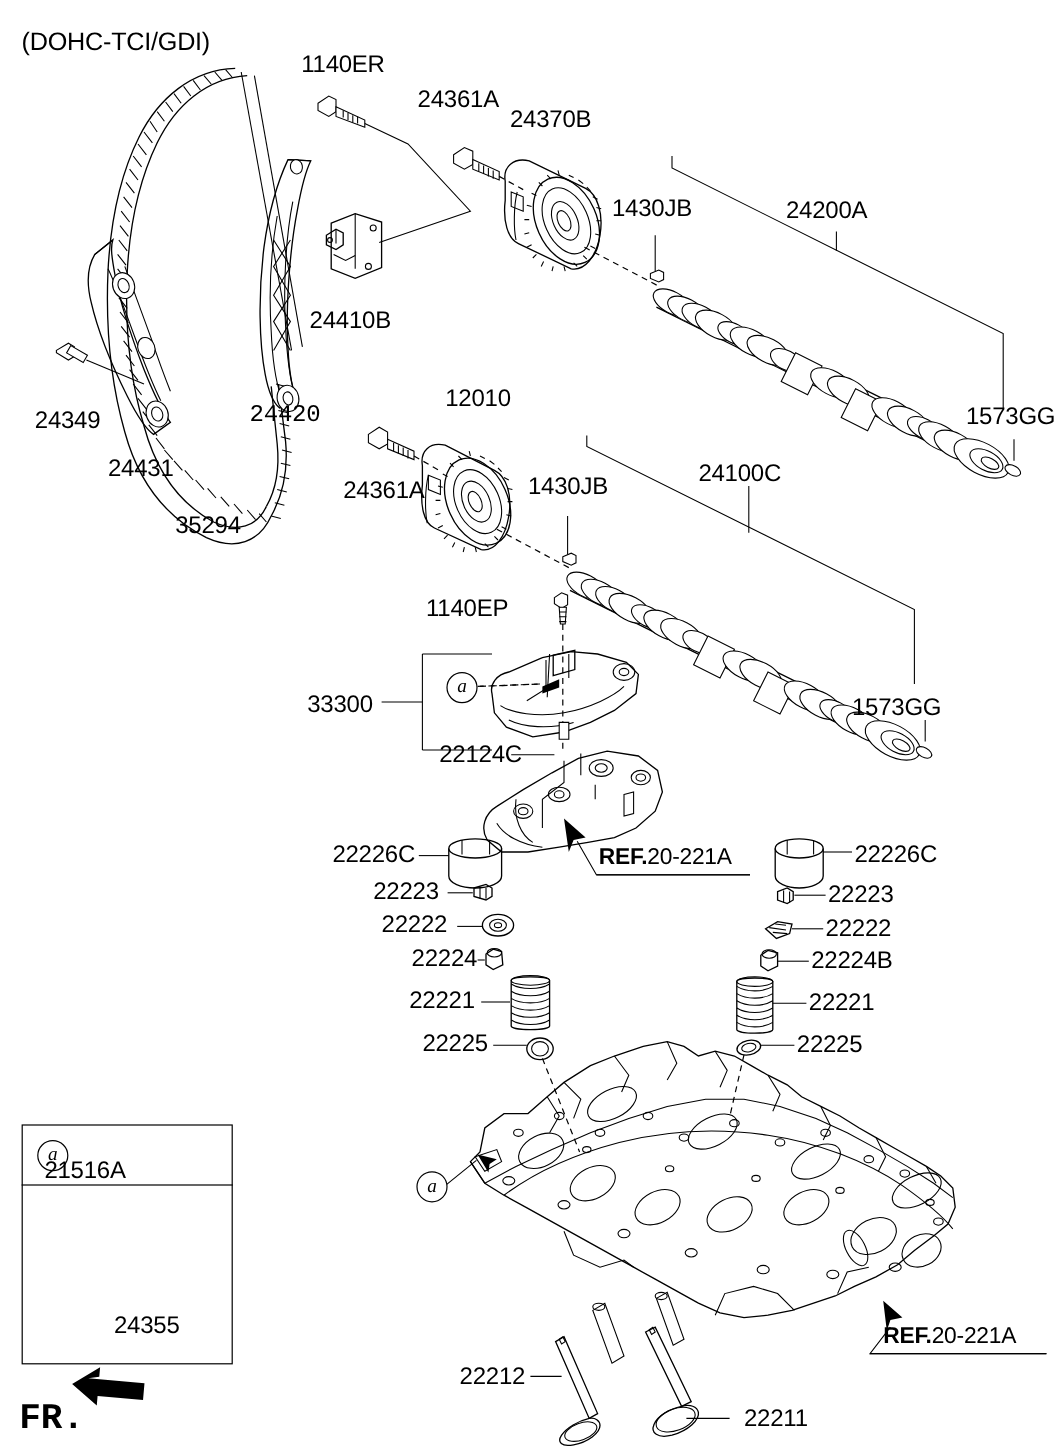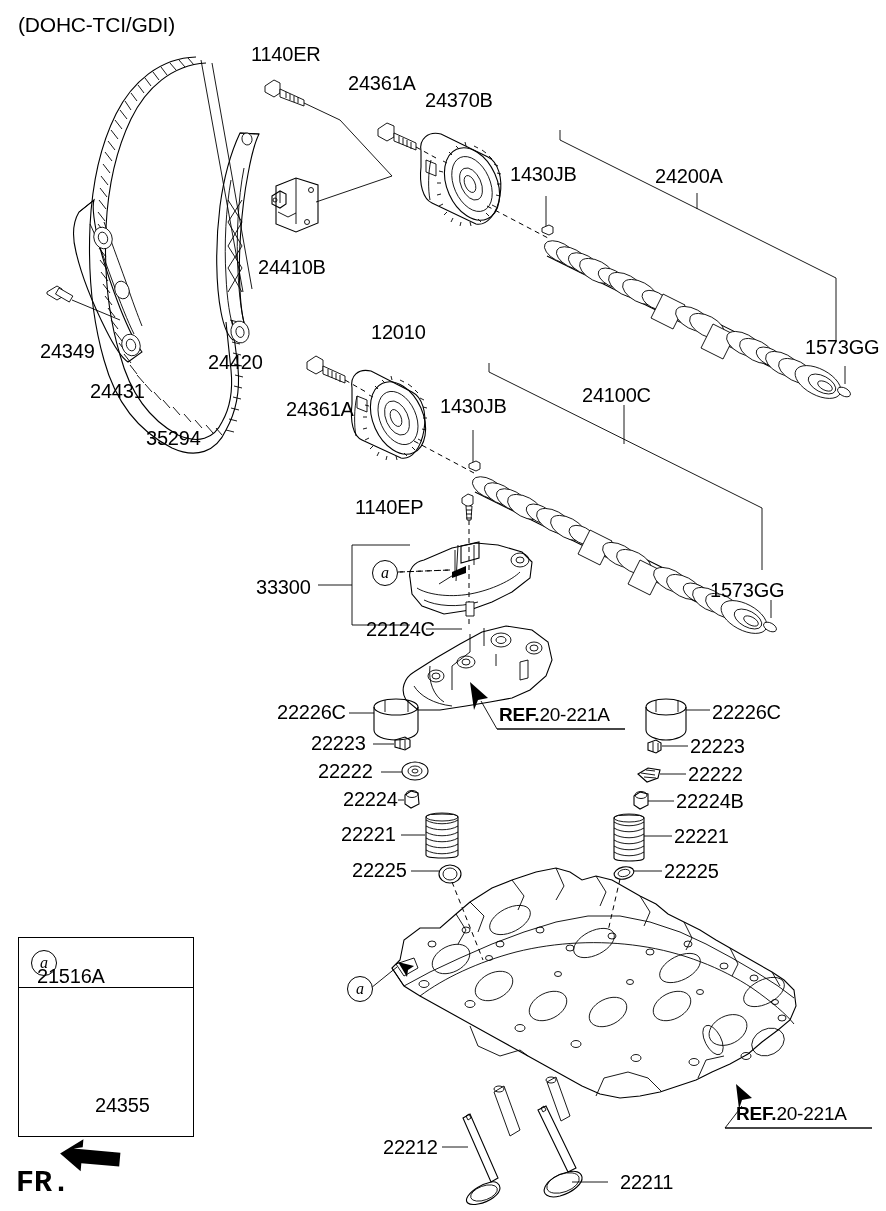--- a/index.html
+++ b/index.html
@@ -17,21 +17,21 @@
   
   .lbl{
     position:absolute;
     font-family:"Liberation Sans", sans-serif;
     font-size:20px;
     color:#000;
     white-space:nowrap;
     letter-spacing:-0.2px;
     line-height:1;
   }
-  .lbl.title{font-size:21px;}
+  .lbl.title{font-size:21px;margin-top:11px;}
   .lbl.ref{font-size:19px;}
   .lbl.ref b{font-weight:bold;text-align:center;}
   .lbl.fr{font-size:30px;font-weight:bold;letter-spacing:0px;font-family:Liberation Mono, monospace;}
   .circ{
     position:absolute;
     width:26px;height:26px;
     border:1.6px solid #000;
     border-radius:50%;
     font-size:16px;
     font-family:"Liberation Serif", serif;
@@ -566,22 +566,22 @@
 
   <div class="lbl title" style="left:18px;top:14px;">(DOHC-TCI/GDI)</div>
 
   <div class="lbl" style="left:251px;top:44px;">1140ER</div>
   <div class="lbl" style="left:348px;top:73px;">24361A</div>
   <div class="lbl" style="left:425px;top:90px;">24370B</div>
   <div class="lbl" style="left:510px;top:164px;">1430JB</div>
   <div class="lbl" style="left:655px;top:166px;">24200A</div>
   <div class="lbl" style="left:805px;top:337px;">1573GG</div>
   <div class="lbl" style="left:258px;top:257px;">24410B</div>
-  <div class="lbl" style="left:208px;top:352px;">24420</div>
-  <div class="lbl" style="left:40px;top:341px;">24349</div>
+  <div class="lbl" style="left:208px;top:337px;font-family:Liberation Mono, monospace;">24420</div>
+  <div class="lbl" style="left:29px;top:341px;">24349</div>
   <div class="lbl" style="left:90px;top:381px;">24431</div>
   <div class="lbl" style="left:146px;top:428px;">35294</div>
 
   <div class="lbl" style="left:371px;top:322px;">12010</div>
   <div class="lbl" style="left:286px;top:399px;">24361A</div>
   <div class="lbl" style="left:440px;top:396px;">1430JB</div>
   <div class="lbl" style="left:582px;top:385px;">24100C</div>
   <div class="lbl" style="left:710px;top:580px;">1573GG</div>
 
   <div class="lbl" style="left:355px;top:497px;">1140EP</div>

